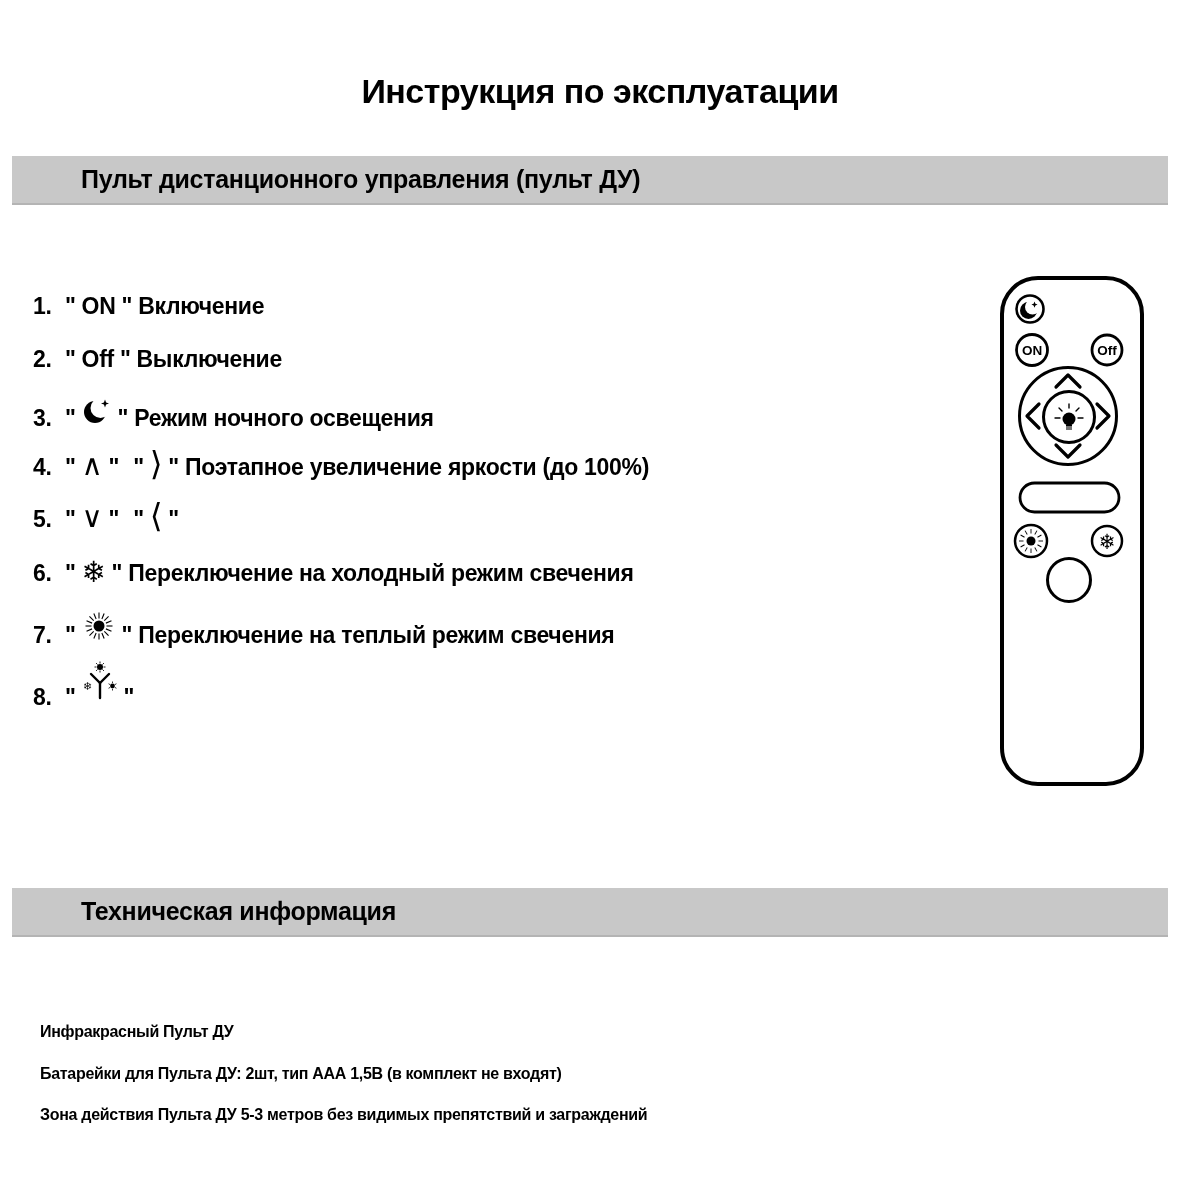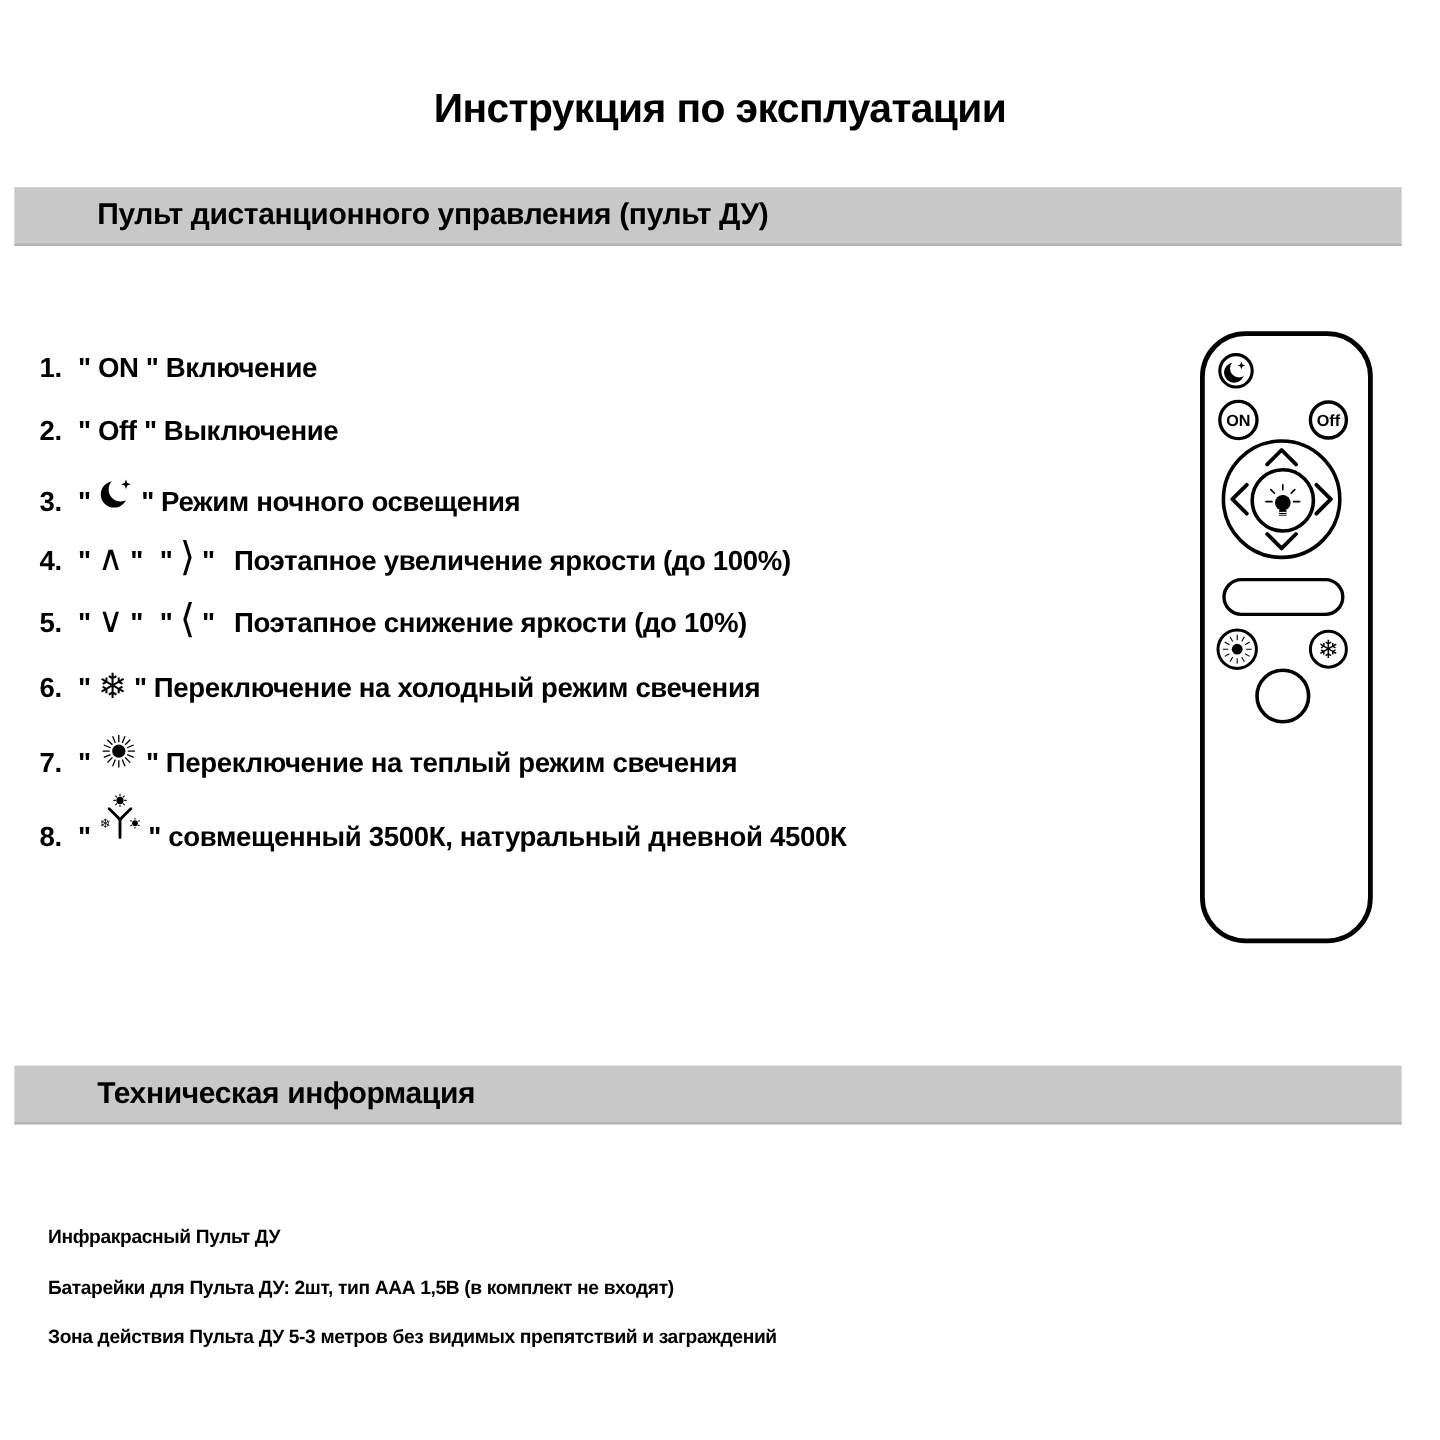--- a/index.html
+++ b/index.html
@@ -30,21 +30,21 @@
     letter-spacing:-0.3px; white-space:nowrap;
   }
   .num { display:inline-block; width:26px; }
   .q   { font-weight:bold; }
   .sym {
     font-family:"DejaVu Sans",sans-serif; font-weight:normal; font-size:29px;
     line-height:30px;
   }
   .sym.tall { font-size:33px; }
   .pair-gap { margin-left:8px; }
-  .txt.gap  { margin-left:10px; }
+  .txt.gap  { }
   .icon { display:inline-flex; }
   .icon.moon { margin-bottom:-7px; }
   .icon.sun  { margin-bottom:-8px; }
   .icon.temp { margin-bottom:-12px; }
   .snow-glyph {
     font-family:"DejaVu Sans",sans-serif; font-size:29px; line-height:30px;
     position:relative; top:1px;
   }
   .two-line div { line-height:30px; }
 
@@ -109,21 +109,20 @@
   </div>
 
   <div class="row" style="top:501px">
     <span class="num">5.</span>
     <span class="q">"</span>
     <span class="sym">∨</span>
     <span class="q">"</span>
     <span class="q pair-gap">"</span>
     <span class="sym tall">⟨</span>
     <span class="q">"</span>
-    <span class="txt gap">Поэтапное снижение яркости (до 10%)</span>
   </div>
 
   <div class="row" style="top:556px">
     <span class="num">6.</span>
     <span class="q">"</span>
     <span class="snow-glyph">❄</span>
     <span class="q">"</span>
     <span class="txt">Переключение на холодный режим свечения</span>
   </div>
 
@@ -185,21 +184,20 @@
           <line x1="30.5" y1="20.5" x2="30.5" y2="22" transform="rotate(60 30.5 25)"></line>
           <line x1="30.5" y1="20.5" x2="30.5" y2="22" transform="rotate(120 30.5 25)"></line>
           <line x1="30.5" y1="20.5" x2="30.5" y2="22" transform="rotate(180 30.5 25)"></line>
           <line x1="30.5" y1="20.5" x2="30.5" y2="22" transform="rotate(240 30.5 25)"></line>
           <line x1="30.5" y1="20.5" x2="30.5" y2="22" transform="rotate(300 30.5 25)"></line>
         </g>
       </svg>
     </span>
     <span class="q">"</span>
     <span class="txt two-line">
-      <div>совмещенный 3500К, натуральный дневной 4500К</div>
     </span>
   </div>
 
   <div id="remote-wrap">
     <svg width="146" height="514" viewBox="0 0 146 514">
       <rect x="3" y="3" width="140" height="506" rx="36" fill="#fff" stroke="#000" stroke-width="4"></rect>
 
       <g>
         <circle cx="31" cy="34" r="13.5" fill="none" stroke="#000" stroke-width="2.6"></circle>
         <circle cx="29.5" cy="35.5" r="8.5" fill="#000"></circle>

